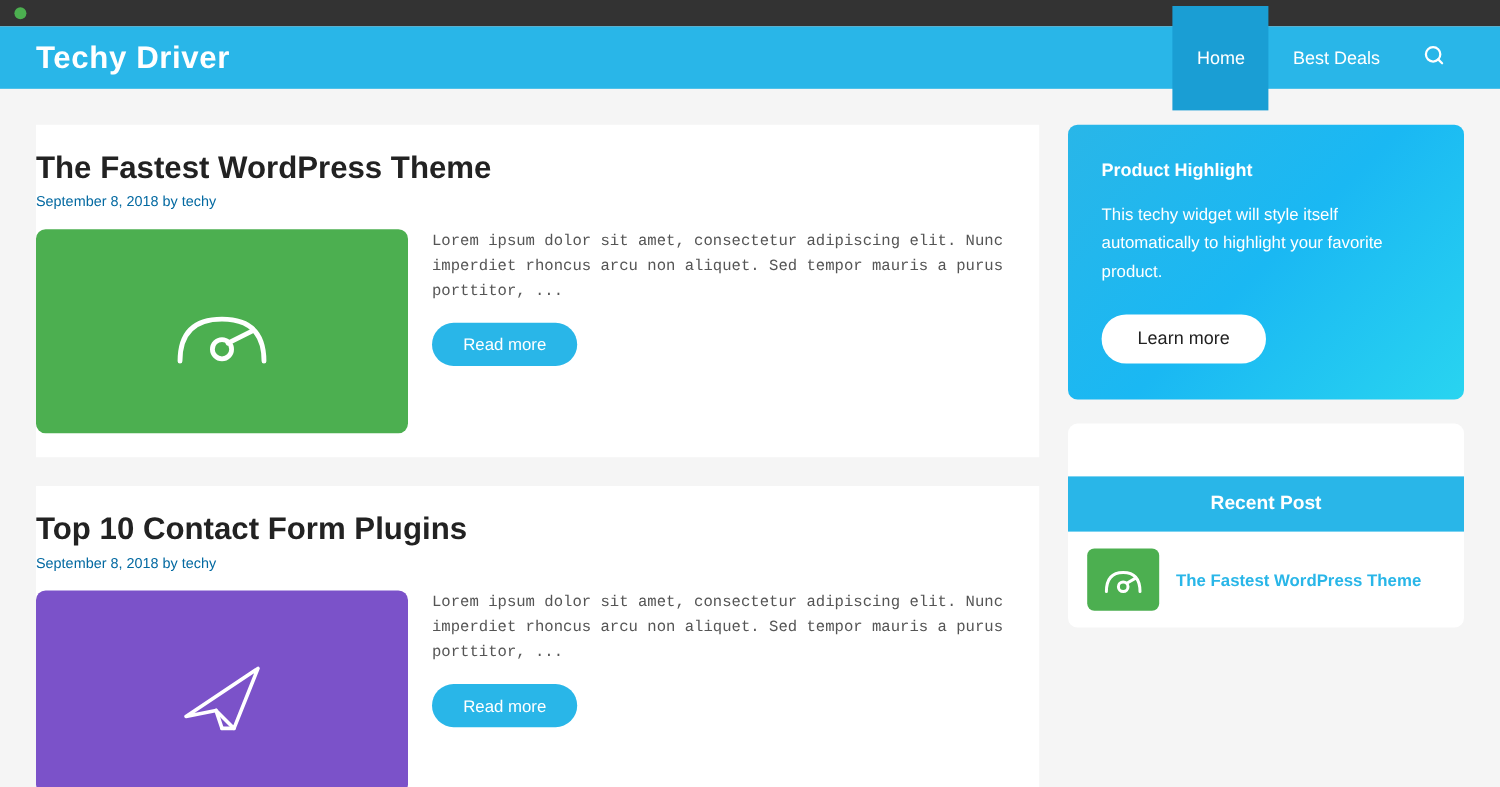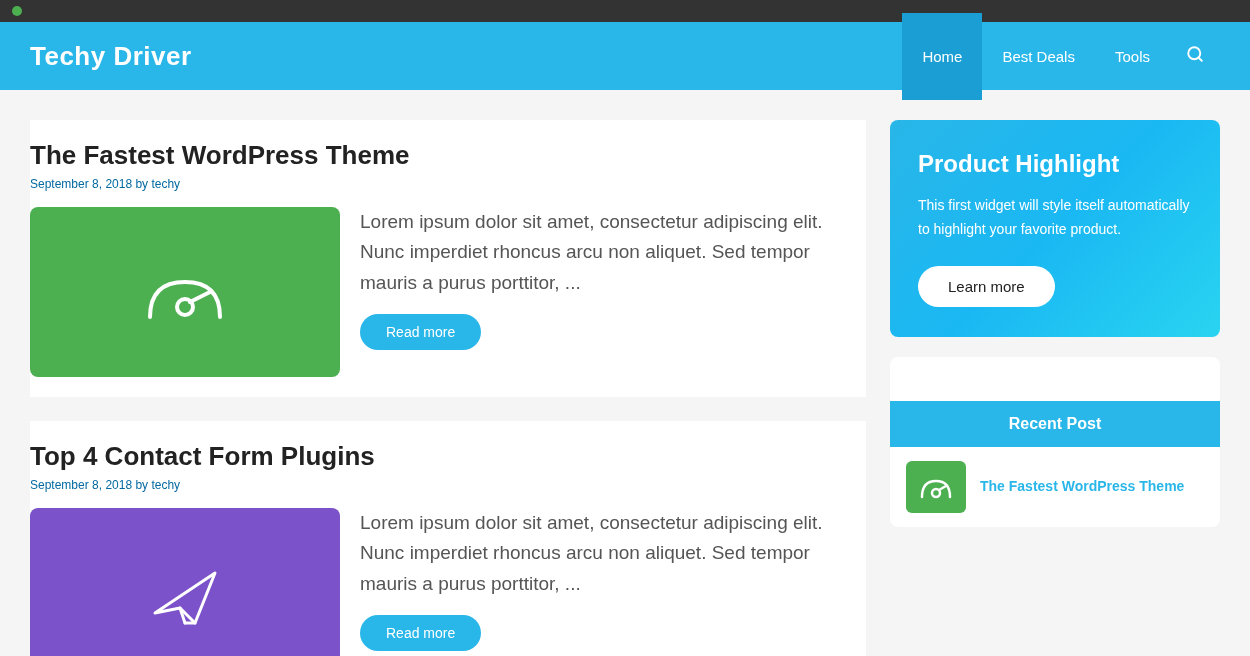--- a/index.html
+++ b/index.html
@@ -19,21 +19,21 @@
       border-radius: 50%;
     }
 
     
     .header {
       background: #29b6e8;
       display: flex;
       align-items: center;
       justify-content: space-between;
       padding: 0 30px;
-      height: 68px;
+      height: 52px;
     }
     .logo {
       color: #fff;
       font-size: 26px;
       font-weight: bold;
       letter-spacing: 0.5px;
     }
     .nav {
       display: flex;
       align-items: center;
@@ -106,23 +106,24 @@
     .article-thumb.purple { background: #7b52c9; }
     .thumb-icon {
       width: 100px;
       height: 80px;
     }
     .article-text {
       flex: 1;
     }
     .article-excerpt {
       color: #555;
-      font-size: 19px;
+      font-size: 13px;
       line-height: 1.6;
       margin-bottom: 16px;
+      font-family: Liberation Mono, monospace;
     }
     .read-more-btn {
       background: #29b6e8;
       color: #fff;
       border: none;
       border-radius: 30px;
       padding: 10px 26px;
       font-size: 14px;
       cursor: pointer;
       font-weight: 500;
@@ -138,21 +139,21 @@
     
     .product-highlight {
       background: linear-gradient(135deg, #29b6e8 0%, #1ab8f3 50%, #29d4f0 100%);
       border-radius: 8px;
       padding: 30px 28px;
       margin-bottom: 20px;
       text-align: left;
     }
     .widget-title {
       color: #fff;
-      font-size: 24px;
+      font-size: 15px;
       font-weight: bold;
       margin-bottom: 16px;
     }
     .widget-desc {
       color: #fff;
       font-size: 14px;
       line-height: 1.7;
       margin-bottom: 24px;
     }
     .learn-more-btn {
@@ -213,21 +214,20 @@
 
 <div class="top-bar">
   <div class="top-dot"></div>
 </div>
 
 <header class="header">
   <div class="logo">Techy Driver</div>
   <nav class="nav">
     <div class="nav-item active">Home</div>
     <div class="nav-item">Best Deals</div>
-    <div class="nav-item">Tools</div>
     <div class="nav-search">
       <svg width="18" height="18" viewBox="0 0 24 24" fill="none" stroke="white" stroke-width="2.5" stroke-linecap="round" stroke-linejoin="round">
         <circle cx="11" cy="11" r="8"></circle>
         <line x1="21" y1="21" x2="16.65" y2="16.65"></line>
       </svg>
     </div>
   </nav>
 </header>
 
 <div class="main">
@@ -246,21 +246,21 @@
           </svg>
         </div>
         <div class="article-text">
           <p class="article-excerpt">Lorem ipsum dolor sit amet, consectetur adipiscing elit. Nunc imperdiet rhoncus arcu non aliquet. Sed tempor mauris a purus porttitor, ...</p>
           <button class="read-more-btn">Read more</button>
         </div>
       </div>
     </div>
 
     <div class="article">
-      <div class="article-title">Top 4 Contact Form Plugins</div>
+      <div class="article-title">Top 10 Contact Form Plugins</div>
       <div class="article-meta">September 8, 2018 by techy</div>
       <div class="article-body">
         <div class="article-thumb purple">
           <svg class="thumb-icon" viewBox="0 0 100 80" fill="none" xmlns="http://www.w3.org/2000/svg">
 
             <polygon points="20,60 80,20 60,70 45,55" stroke="white" stroke-width="3" fill="none" stroke-linejoin="round"></polygon>
             <line x1="45" y1="55" x2="50" y2="70" stroke="white" stroke-width="3" stroke-linecap="round"></line>
             <line x1="50" y1="70" x2="60" y2="70" stroke="white" stroke-width="3" stroke-linecap="round"></line>
           </svg>
         </div>
@@ -270,21 +270,21 @@
         </div>
       </div>
     </div>
 
   </div>
 
   <div class="sidebar">
 
     <div class="product-highlight">
       <div class="widget-title">Product Highlight</div>
-      <div class="widget-desc">This first widget will style itself automatically to highlight your favorite product.</div>
+      <div class="widget-desc">This techy widget will style itself automatically to highlight your favorite product.</div>
       <button class="learn-more-btn">Learn more</button>
     </div>
 
     <div class="recent-post-widget">
       <div class="recent-post-title">Recent Post</div>
       <div class="recent-post-item">
         <div class="recent-thumb">
           <svg class="recent-thumb-icon" viewBox="0 0 36 28" fill="none" xmlns="http://www.w3.org/2000/svg">
             <path d="M4 24 Q4 8 18 8 Q32 8 32 24" stroke="white" stroke-width="2.5" fill="none" stroke-linecap="round"></path>
             <circle cx="18" cy="20" r="4" stroke="white" stroke-width="2.5" fill="none"></circle>

